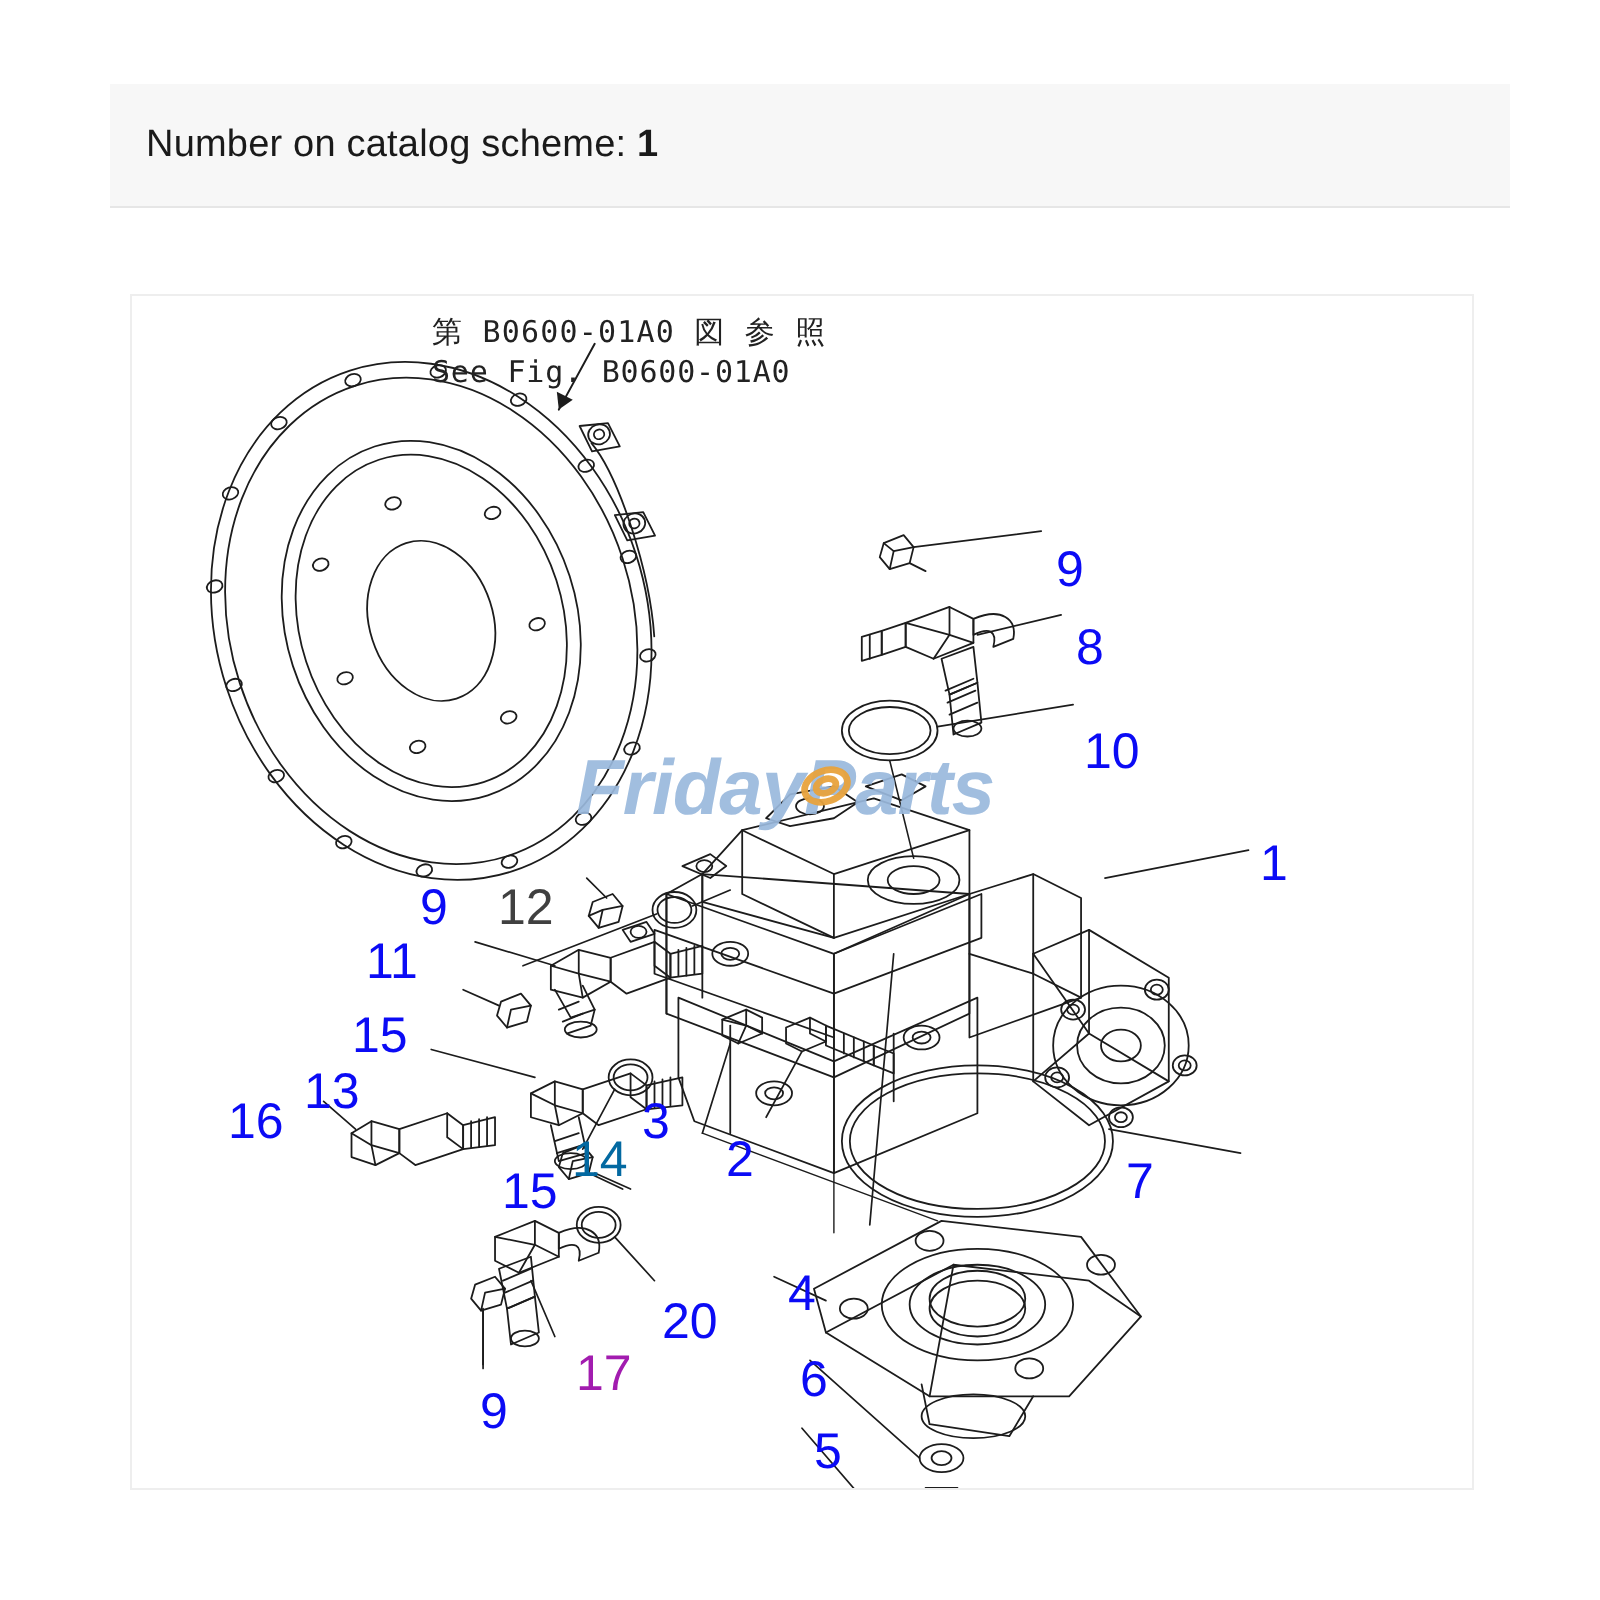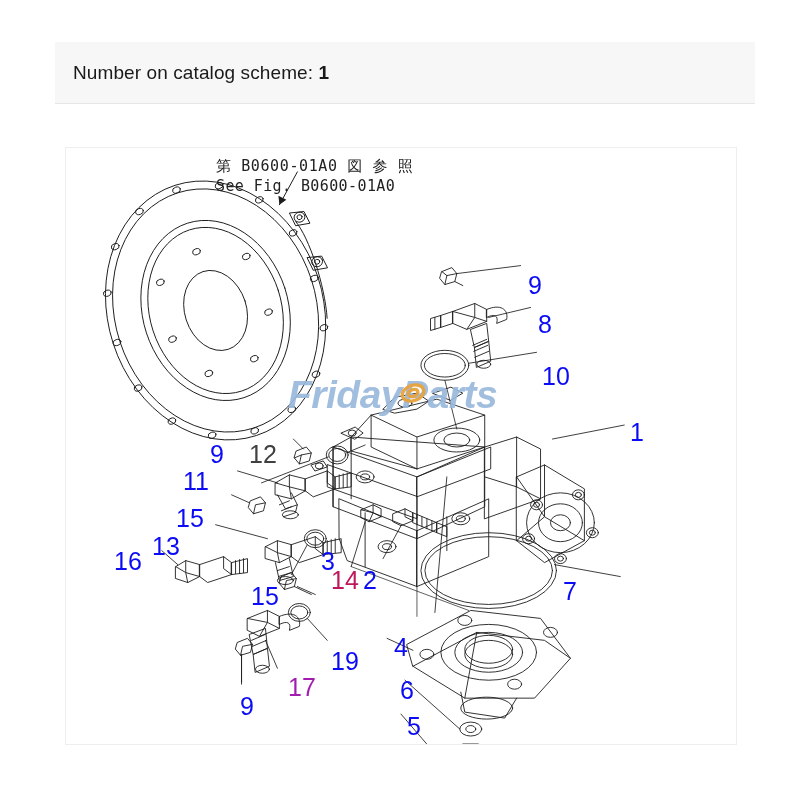--- a/index.html
+++ b/index.html
@@ -485,24 +485,24 @@
         <div class="callout" style="left: 472px; top: 164px; color: rgb(11, 11, 245);">8</div>
         <div class="callout" style="left: 476px; top: 204px; color: rgb(11, 11, 245); margin-top: 12px;">10</div>
         <div class="callout" style="left: 564px; top: 272px; color: rgb(11, 11, 245);">1</div>
         <div class="callout" style="left: 144px; top: 294px; color: rgb(11, 11, 245);">9</div>
         <div class="callout" style="left: 183px; top: 294px; color: #404040;">12</div>
         <div class="callout" style="left: 117px; top: 321px; color: rgb(11, 11, 245);">11</div>
         <div class="callout" style="left: 110px; top: 358px; color: rgb(11, 11, 245);">15</div>
         <div class="callout" style="left: 86px; top: 386px; color: rgb(11, 11, 245);">13</div>
         <div class="callout" style="left: 48px; top: 401px; color: rgb(11, 11, 245); text-align: center;">16</div>
         <div class="callout" style="left: 185px; top: 436px; color: rgb(11, 11, 245);">15</div>
-        <div class="callout" style="left: 220px; top: 420px; color: #be185d; margin-left: 45px;">14</div>
+        <div class="callout" style="left: 220px; top: 420px; color: #0369a1;">14</div>
         <div class="callout" style="left: 255px; top: 401px; color: rgb(11, 11, 245);">3</div>
         <div class="callout" style="left: 297px; top: 420px; color: rgb(11, 11, 245);">2</div>
-        <div class="callout" style="left: 265px; top: 501px; color: rgb(11, 11, 245);">19</div>
+        <div class="callout" style="left: 265px; top: 501px; color: rgb(11, 11, 245);">20</div>
         <div class="callout" style="left: 222px; top: 527px; color: #a21caf;">17</div>
         <div class="callout" style="left: 174px; top: 546px; color: rgb(11, 11, 245);">9</div>
         <div class="callout" style="left: 497px; top: 431px; color: rgb(11, 11, 245);">7</div>
         <div class="callout" style="left: 328px; top: 487px; color: rgb(11, 11, 245);">4</div>
         <div class="callout" style="left: 334px; top: 530px; color: rgb(11, 11, 245);">6</div>
         <div class="callout" style="left: 341px; top: 566px; color: rgb(11, 11, 245);">5</div>
       </div>
 
   </div>
 </div>

